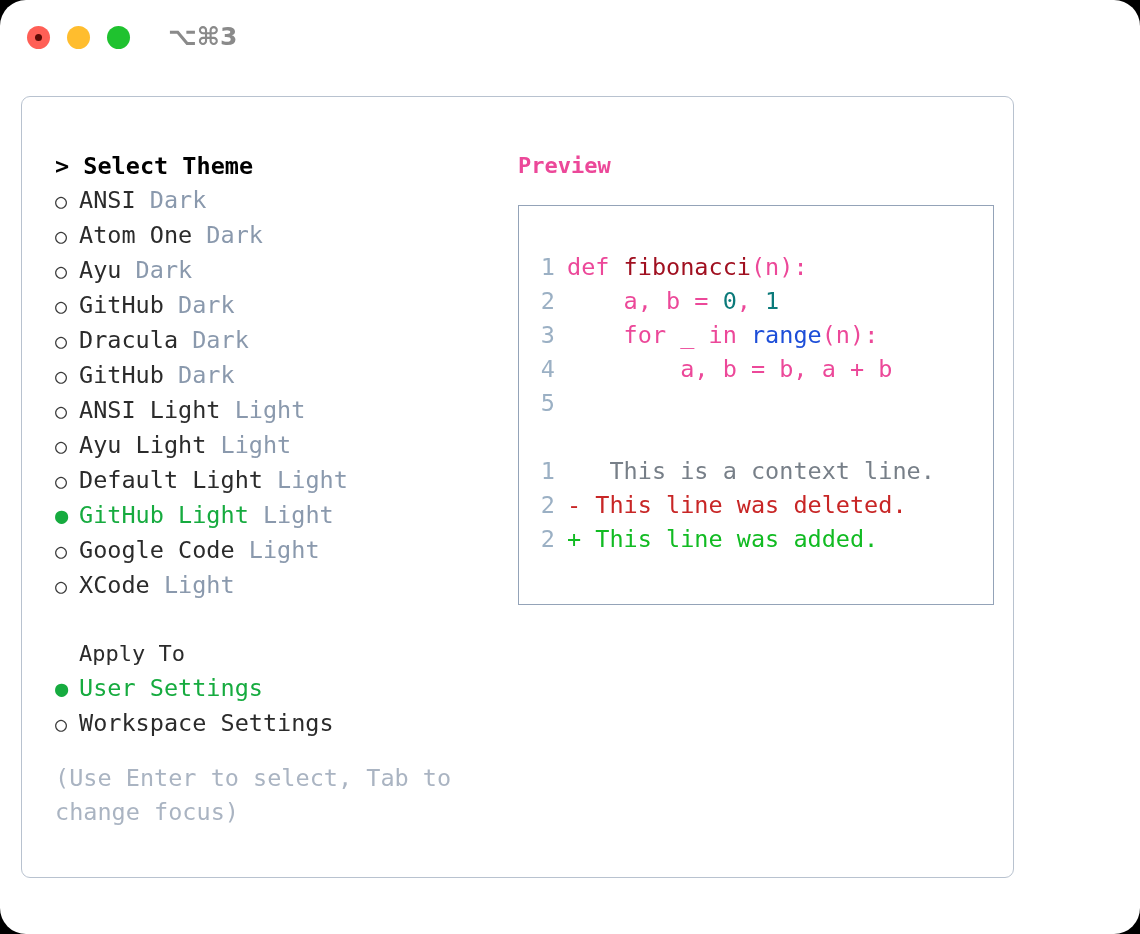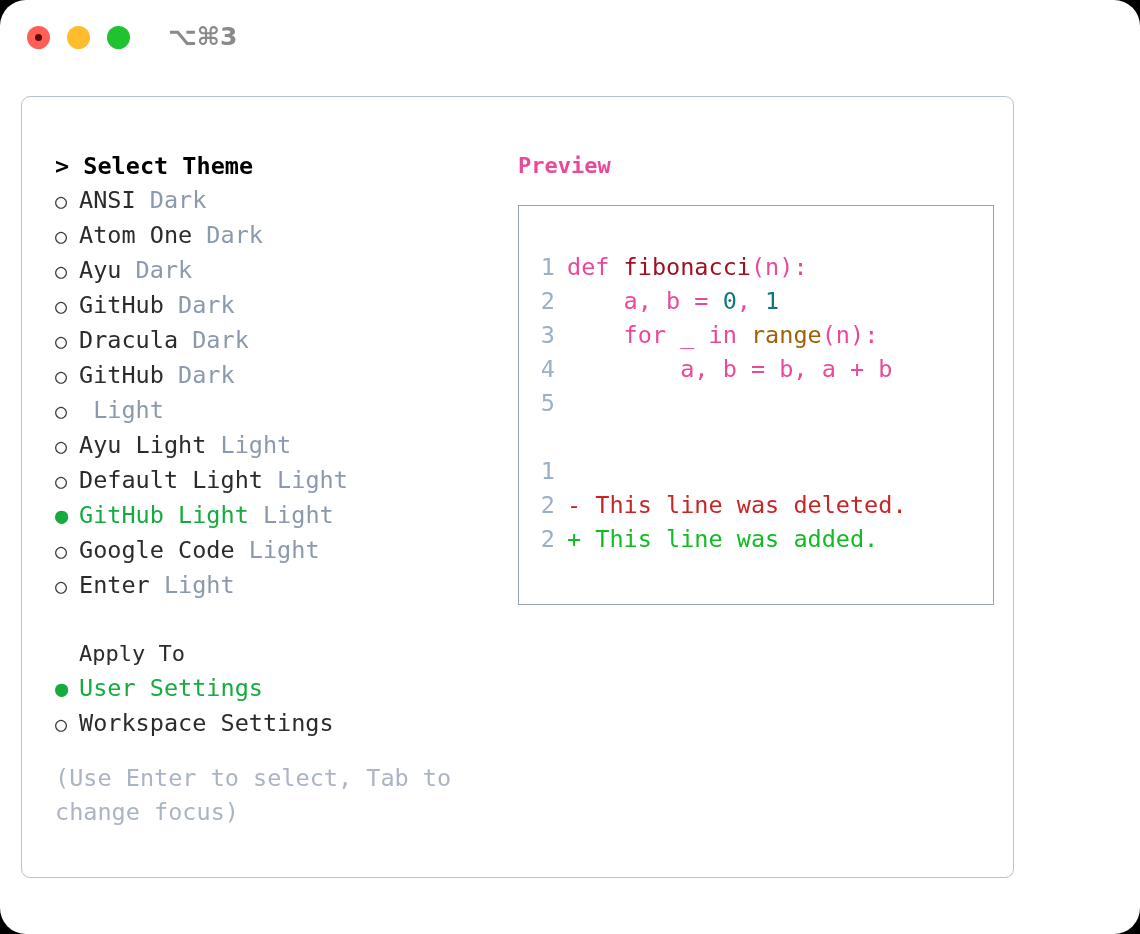--- a/index.html
+++ b/index.html
@@ -170,21 +170,21 @@
   .lineno {
     width: 26px;
     flex: none;
     text-align: right;
     color: #9bb0c4;
     padding-right: 12px;
   }
   .code-text { color: #ec4899; }
   .tok-fn   { color: #a01020; }
   .tok-num  { color: #0b7a7a; }
-  .tok-call { color: #a16207; }
+  .tok-call { color: #1d4ed8; }
   .blank-line { height: 34px; }
   .diff-ctx { color: #777f88; }
   .diff-del { color: #c82626; }
   .diff-add { color: #11bb22; }
 </style>
 </head>
 <body>
 
 <div class="window">
 
@@ -202,26 +202,26 @@
 
       <div class="left-col">
         <div class="section-header">&gt; Select Theme</div>
         <div id="theme-list">
             <div class="opt-row"><span class="bullet">○</span><span class="opt-label">ANSI</span><span> </span><span class="opt-tag">Dark</span></div>
             <div class="opt-row"><span class="bullet">○</span><span class="opt-label">Atom One</span><span> </span><span class="opt-tag">Dark</span></div>
             <div class="opt-row"><span class="bullet">○</span><span class="opt-label">Ayu</span><span> </span><span class="opt-tag">Dark</span></div>
             <div class="opt-row"><span class="bullet">○</span><span class="opt-label">GitHub</span><span> </span><span class="opt-tag">Dark</span></div>
             <div class="opt-row"><span class="bullet">○</span><span class="opt-label">Dracula</span><span> </span><span class="opt-tag">Dark</span></div>
             <div class="opt-row"><span class="bullet">○</span><span class="opt-label">GitHub</span><span> </span><span class="opt-tag">Dark</span></div>
-            <div class="opt-row"><span class="bullet">○</span><span> </span><span class="opt-tag">Light</span></div>
+            <div class="opt-row"><span class="bullet">○</span><span class="opt-label">ANSI Light</span><span> </span><span class="opt-tag">Light</span></div>
             <div class="opt-row"><span class="bullet">○</span><span class="opt-label">Ayu Light</span><span> </span><span class="opt-tag">Light</span></div>
             <div class="opt-row"><span class="bullet">○</span><span class="opt-label">Default Light</span><span> </span><span class="opt-tag">Light</span></div>
             <div class="opt-row selected"><span class="bullet on">●</span><span class="opt-label">GitHub Light</span><span> </span><span class="opt-tag">Light</span></div>
             <div class="opt-row"><span class="bullet">○</span><span class="opt-label">Google Code</span><span> </span><span class="opt-tag">Light</span></div>
-            <div class="opt-row"><span class="bullet">○</span><span class="opt-label">Enter</span><span> </span><span class="opt-tag">Light</span></div>
+            <div class="opt-row"><span class="bullet">○</span><span class="opt-label">XCode</span><span> </span><span class="opt-tag">Light</span></div>
           </div>
 
         <div class="spacer-row"></div>
         <div class="apply-header">Apply To</div>
         <div id="apply-list">
             <div class="opt-row selected"><span class="bullet on">●</span><span class="opt-label">User Settings</span></div>
             <div class="opt-row"><span class="bullet">○</span><span class="opt-label">Workspace Settings</span></div>
           </div>
 
         <div class="hint">(Use Enter to select, Tab to change focus)</div>
@@ -232,21 +232,21 @@
         <div class="code-box">
           <div id="code-lines">
               <div class="code-line"><span class="lineno">1</span><span class="code-text">def </span><span class="tok-fn">fibonacci</span><span class="code-text">(n):</span></div>
               <div class="code-line"><span class="lineno">2</span><span class="code-text">    a, b = </span><span class="tok-num">0</span><span class="code-text">, </span><span class="tok-num">1</span></div>
               <div class="code-line"><span class="lineno">3</span><span class="code-text">    for _ in </span><span class="tok-call">range</span><span class="code-text">(n):</span></div>
               <div class="code-line"><span class="lineno">4</span><span class="code-text">        a, b = b, a + b</span></div>
               <div class="code-line"><span class="lineno">5</span></div>
             </div>
           <div class="blank-line"></div>
           <div id="diff-lines">
-              <div class="code-line"><span class="lineno">1</span><span class="diff-ctx"> </span></div>
+              <div class="code-line"><span class="lineno">1</span><span class="diff-ctx"> </span><span class="diff-ctx">  This is a context line.</span></div>
               <div class="code-line"><span class="lineno">2</span><span class="diff-del">-</span><span class="diff-del"> This line was deleted.</span></div>
               <div class="code-line"><span class="lineno">2</span><span class="diff-add">+</span><span class="diff-add"> This line was added.</span></div>
             </div>
         </div>
       </div>
 
     </div>
   </div>
 </div>
 

